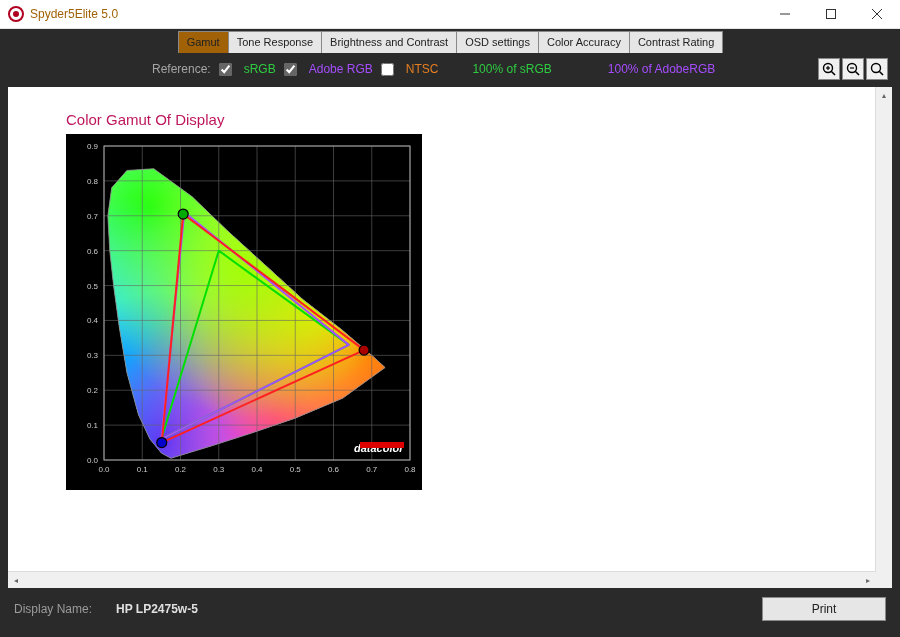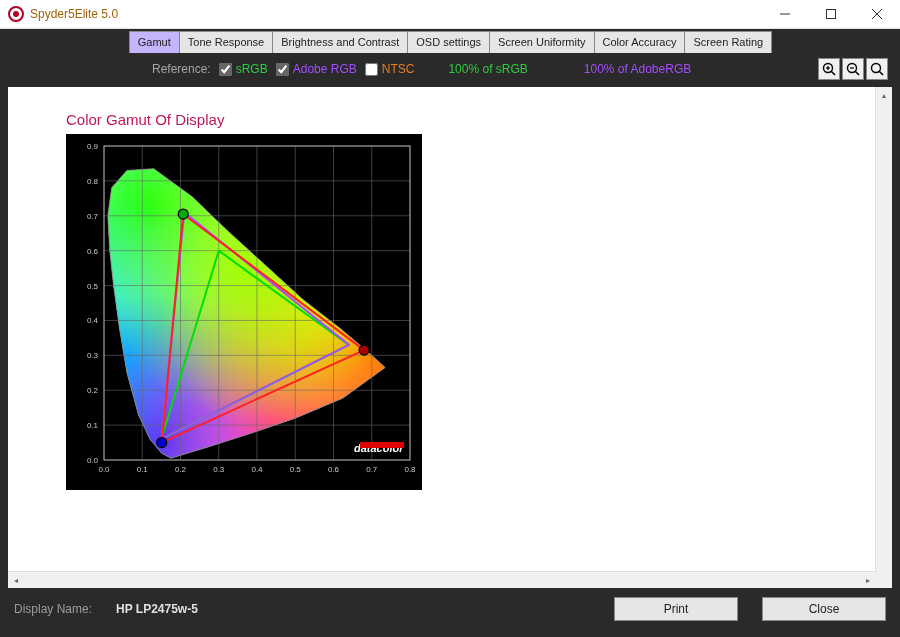--- a/index.html
+++ b/index.html
@@ -76,39 +76,39 @@
     border: 1px solid #888;
     border-bottom: none;
     padding: 2px 8px;
     font-size: 11px;
     color: #222;
     margin-right: -1px;
     cursor: pointer;
     line-height: 16px;
   }
   .tab.active {
-    background: #c4b5fd;
+    background: #a16207;
     font-weight: 400;
   }
 
   
   .refrow {
     height: 28px;
     display: flex;
     align-items: center;
     gap: 8px;
     padding: 2px 4px 4px 4px;
     color: #ccc;
     font-size: 12px;
   }
   .refrow .lbl-ref {
     color: #a5a5a5;
     margin-left: 140px;
   }
-  .refrow label { display: flex; align-items: center; gap: 4px; cursor: pointer; }
+  .refrow label { display: flex; align-items: center; gap: 12px; cursor: pointer; }
   .refrow input[type=checkbox] {
     width: 13px; height: 13px;
     accent-color: #666;
     margin: 0;
   }
   .c-green  { color: #2ecc40; }
   .c-purple { color: #a64dff; }
   .c-orange { color: #e67e22; }
   .refrow .spacer { flex: 1; }
   .zoombtns {
@@ -258,23 +258,22 @@
   </div>
 </div>
 
 <div class="frame">
 
   <div class="tabs">
     <div class="tab active">Gamut</div>
     <div class="tab">Tone Response</div>
     <div class="tab">Brightness and Contrast</div>
     <div class="tab">OSD settings</div>
-    <div class="tab">Screen Uniformity</div>
     <div class="tab">Color Accuracy</div>
-    <div class="tab">Screen Rating</div>
+    <div class="tab">Contrast Rating</div>
   </div>
 
   <div class="refrow">
     <span class="lbl-ref">Reference:</span>
     <label>
       <input type="checkbox" checked="" style="">
       <span class="c-green">sRGB</span>
     </label>
     <label>
       <input type="checkbox" checked="" style="">
@@ -431,16 +430,15 @@
       </div>
       <div class="scroll-corner"></div>
     </div>
   </div>
 
   <div class="footer">
     <span>Display Name:</span>
     <span class="dn-val">HP LP2475w-5</span>
     <span class="spacer"></span>
     <div class="btn">Print</div>
-    <div class="btn">Close</div>
   </div>
 
 </div>
 
 </body></html>

